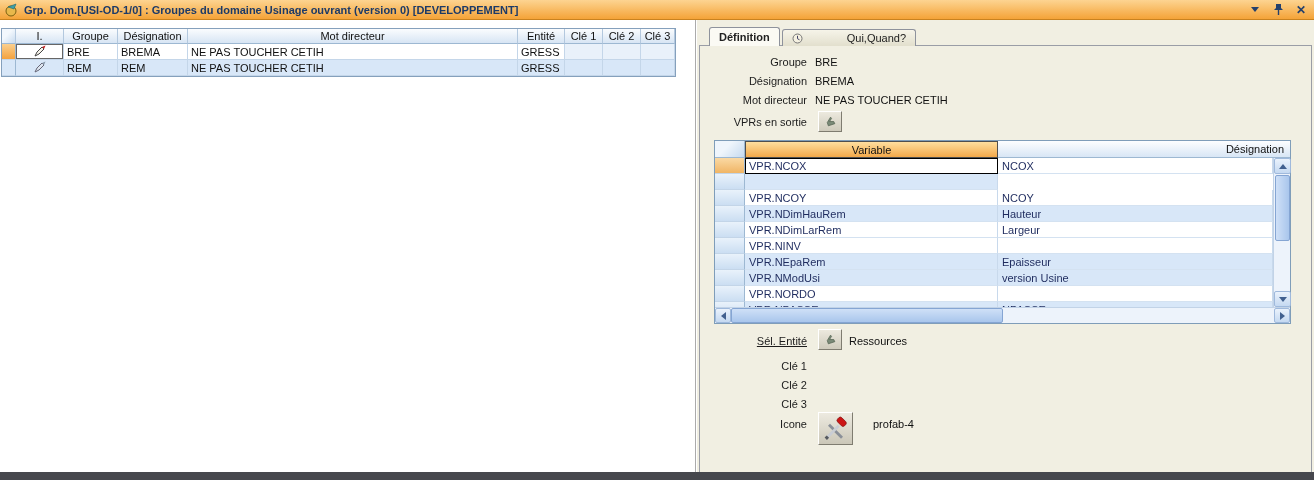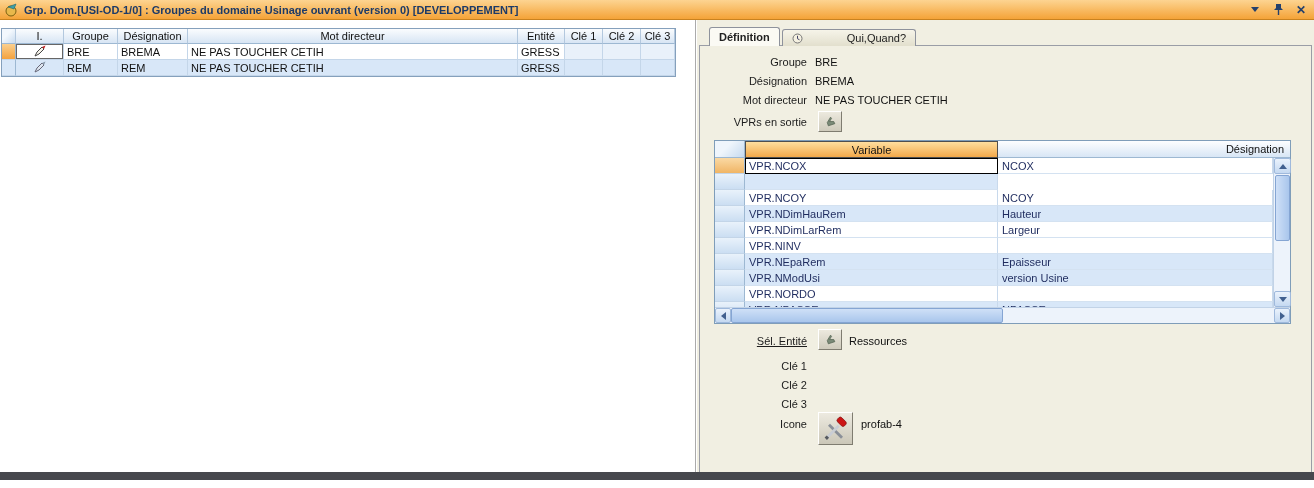--- a/index.html
+++ b/index.html
@@ -324,19 +324,19 @@
 
       <div class="flabel" style="top:398px;">Icone</div>
       <div class="icone-box">
         <svg width="27" height="26" viewBox="0 0 24 24">
           <line x1="18" y1="20" x2="6" y2="8" stroke="#8A8F98" stroke-width="2.6"></line>
           <line x1="4" y1="20" x2="15" y2="9" stroke="#C9CDD4" stroke-width="2.6"></line>
           <rect x="13" y="2.5" width="9" height="5.5" rx="2" transform="rotate(45 17.5 5.5)" fill="#CC1515" stroke="#7E0D0D" stroke-width="0.6"></rect>
           <line x1="3" y1="21" x2="5" y2="19" stroke="#55595F" stroke-width="3"></line>
         </svg>
       </div>
-      <div class="fvalue" style="left:164px; top:398px;">profab-4</div>
+      <div class="fvalue" style="left:176px; top:398px;">profab-4</div>
 
     </div>
 
     <div class="bottom-bar"></div>
   </div>
 </div>
 
 </body></html>

